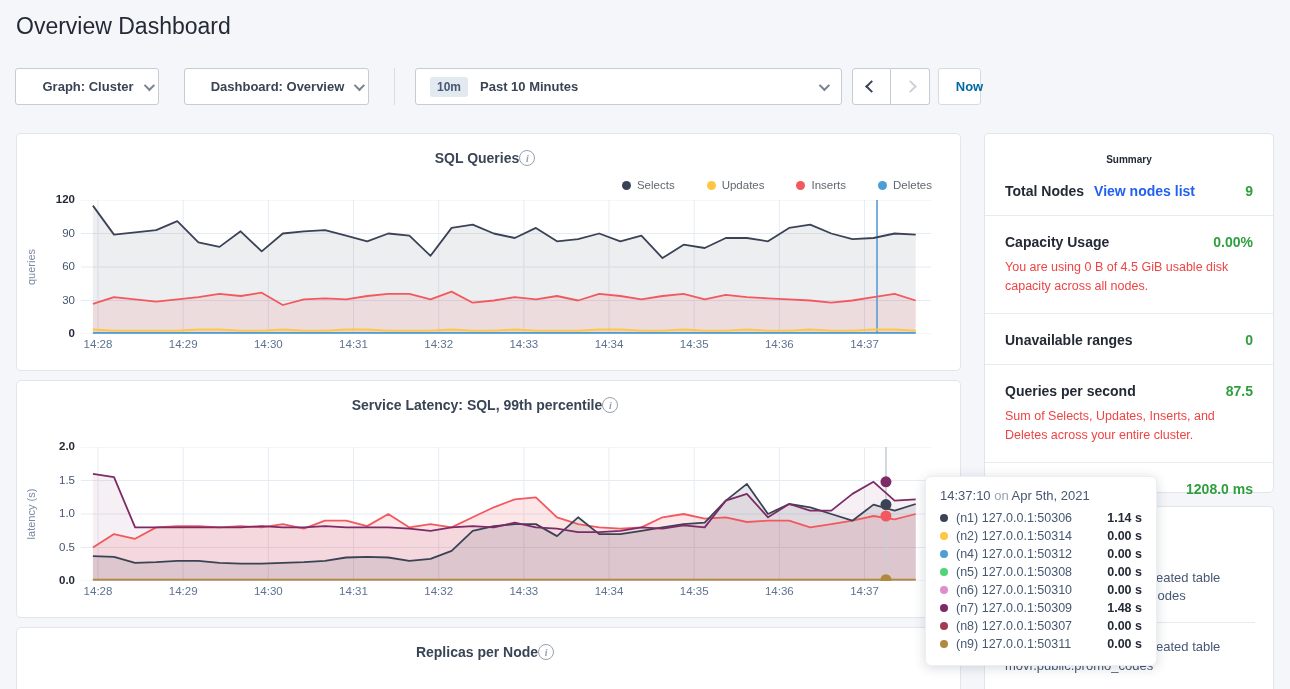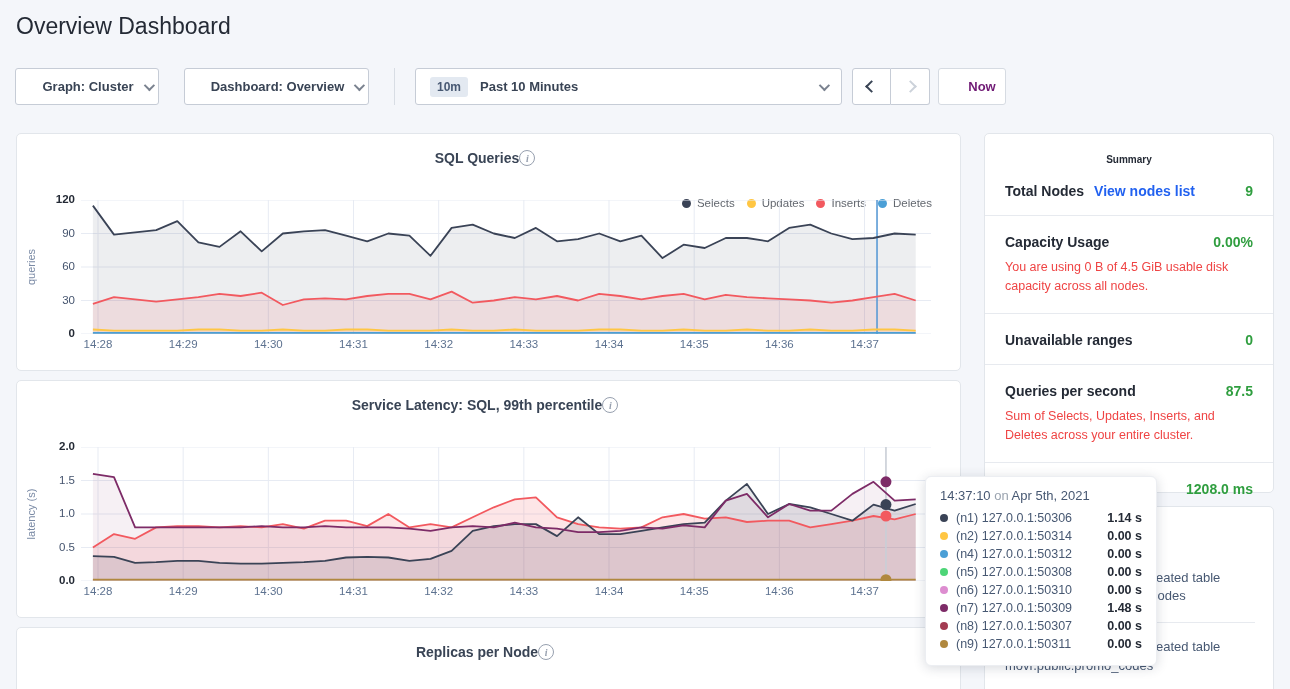--- a/index.html
+++ b/index.html
@@ -17,34 +17,34 @@
   .time-sel { left:415px; width:427px; padding:12px 14px; gap:12px; }
   .time-badge { background:#e3e9f1; color:#475872; font-size:12px; font-weight:700; padding:3px 7px; border-radius:3px; }
   .time-sel .chev { margin-left:auto; }
   .nav-group { position:absolute; left:852px; top:68px; height:37px; display:flex; }
   .nav-btn { width:39px; height:37px; background:#fff; border:1px solid #c6ccd6; display:flex; align-items:center; justify-content:center; cursor:pointer; }
   .nav-btn:first-child { border-radius:3px 0 0 3px; }
   .nav-btn:last-child { border-radius:0 3px 3px 0; border-left:none; }
   .arr { width:9px; height:9px; border-right:2.5px solid #394455; border-bottom:2.5px solid #394455; }
   .arr.left { transform:rotate(135deg); }
   .arr.right { transform:rotate(-45deg); border-color:#ccd2da; }
-  .now-btn { left:938px; width:68px; justify-content:center; color:#701a75; border-color:#d6dbe2; cursor:default; }
+  .now-btn { left:938px; width:43px; justify-content:center; color:#0369a1; border-color:#d6dbe2; cursor:default; }
 
   .panel { position:absolute; background:#fff; border:1px solid #e2e6eb; border-radius:5px; }
   #panel-sql { left:16px; top:133px; width:945px; height:238px; }
   #panel-latency { left:16px; top:380px; width:945px; height:238px; }
   #panel-replicas { left:16px; top:627px; width:945px; height:120px; }
   #panel-summary { left:984px; top:133px; width:290px; height:360px; }
   #panel-events { left:984px; top:506px; width:290px; height:240px; }
 
   .chart-title-row { position:absolute; left:0; right:7px; top:16px; display:flex; align-items:center; justify-content:center; }
   .chart-title { font-size:14px; font-weight:700; color:#394455; }
   .info-icon { width:16px; height:16px; border:1.4px solid #97a0af; border-radius:50%; color:#97a0af; font-size:10px; font-weight:700; display:flex; align-items:center; justify-content:center; font-family:"Liberation Serif", serif; font-style:italic; }
 
-  .legend { position:absolute; right:28px; top:63px; display:flex; gap:12px;justify-content:space-between; }
+  .legend { position:absolute; right:28px; top:45px; display:flex; gap:32px;justify-content:space-between; }
   .legend-item { display:flex; align-items:center; gap:6px; font-size:11.5px; color:#62676f; }
   .legend-dot { width:9px; height:9px; border-radius:50%; }
 
   .plot { position:absolute; left:64px; top:66px; width:850px; height:134px; }
   .ylab { position:absolute; left:6px; top:66px; height:134px; width:16px; display:flex; align-items:center; justify-content:center; }
   .ylab span { transform:rotate(-90deg); white-space:nowrap; font-size:11px; color:#7a8aa5; }
   .ytick { position:absolute; width:36px; text-align:right; font-size:11.5px; color:#45546e; }
   .ytick.edge { font-weight:700; color:#242a35; }
   .xtick { position:absolute; top:204px; transform:translateX(-50%); font-size:11.5px; color:#5d7290; }
 

